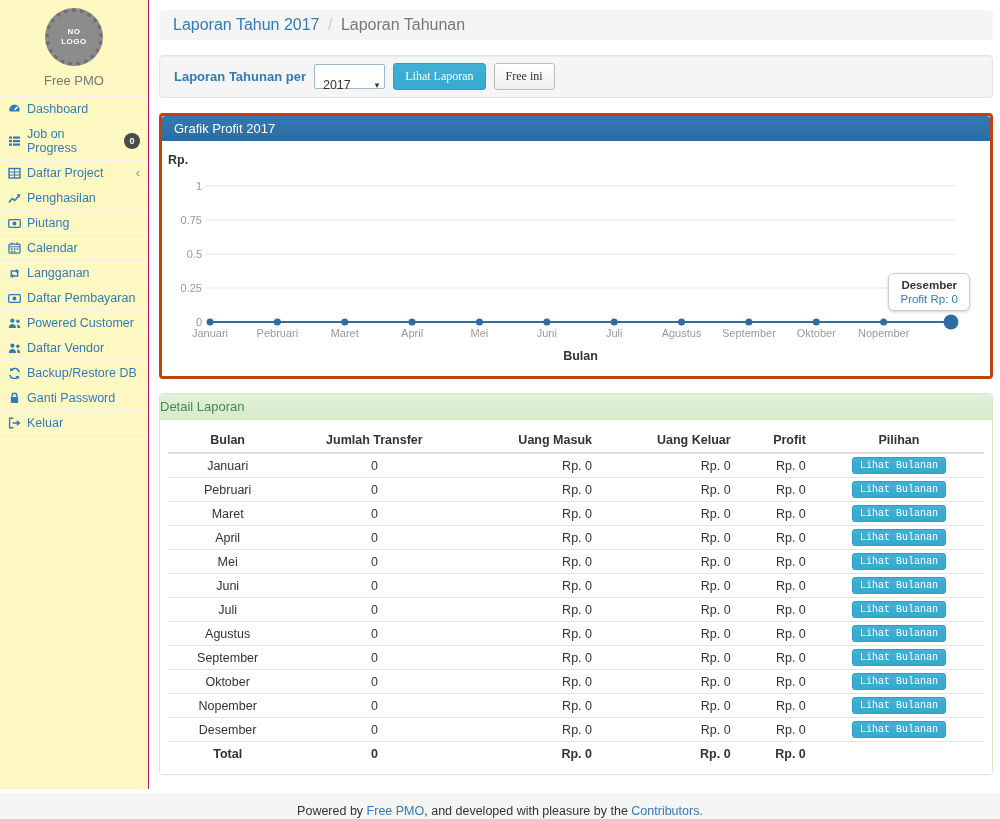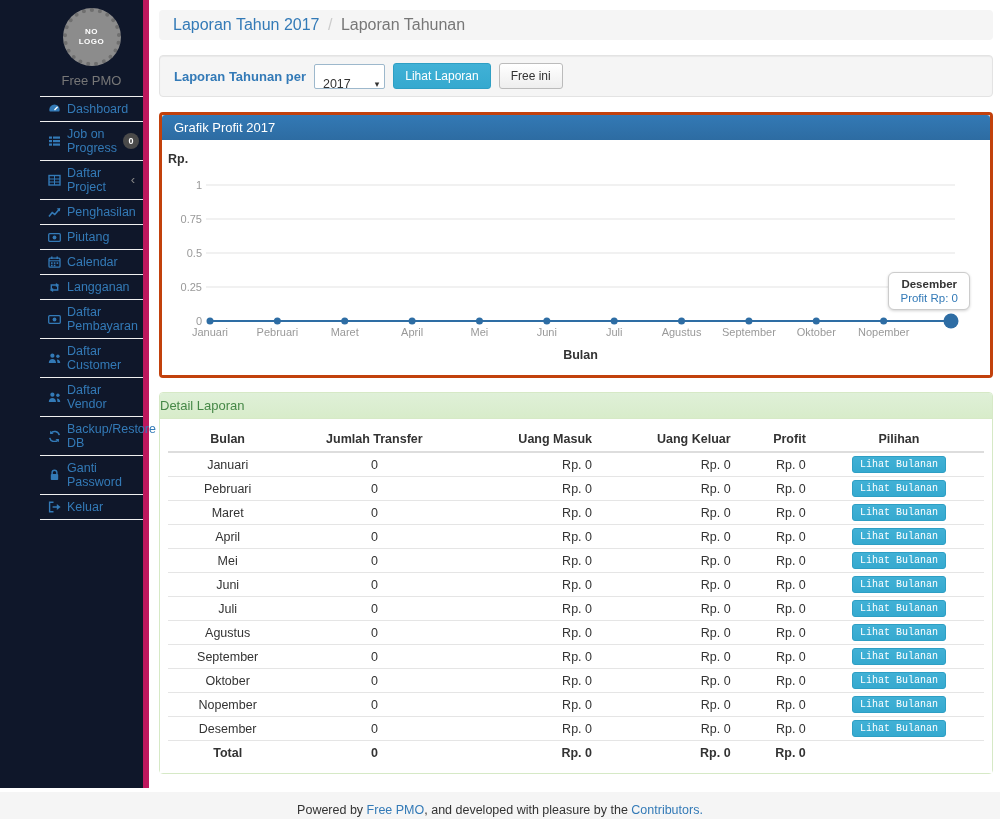--- a/index.html
+++ b/index.html
@@ -9,21 +9,21 @@
     font-size: 13px;
     color:#333;
     background:#fff;
     min-height:819px;
     display:flex;
     flex-direction:column;
   }
   .page { flex:1; display:flex; align-items:stretch; }
 
   
-  .sidebar { width:149px; background:#0f172a; border-right:6px solid #be185d; min-height:585px; flex:0 0 149px;padding-left:40px; }
+  .sidebar { width:149px; background:#fef9c3; border-right:1px solid #be185d; min-height:585px; flex:0 0 149px; }
   .brand-area { text-align:center; padding-top:8px; padding-bottom:8px; }
   .logo {
     width:58px; height:58px; margin:0 auto; border-radius:50%;
     background:#8c8c8c; border:4px dotted #6f6f6f;
     display:flex; align-items:center; justify-content:center;
   }
   .logo span { color:#fff; font-size:8px; font-weight:bold; width:30px; text-align:center; line-height:1.2; letter-spacing:.5px; }
   .brand-name { color:#777; font-size:13px; margin-top:7px; }
   .sb-item {
     display:flex; align-items:center; gap:6px;
@@ -51,21 +51,21 @@
     background:#f5f5f5; border:1px solid #e3e3e3; border-radius:4px;
     padding:7px 14px; margin-bottom:15px; display:flex; align-items:center; gap:8px;
     box-shadow:inset 0 1px 1px rgba(0,0,0,.05);
   }
   .filter-label { color:var(--accent); font-weight:bold; font-size:13px; }
   .select {
     background:#fff; border:1px solid #9db8cc; border-radius:2px; height:25px;
     display:inline-flex; align-items:center; gap:24px; padding:16px 5px 0 8px; font-size:12.5px; cursor:pointer;
   }
   .select .caret { font-size:9px; color:#333; }
-  .btn { border-radius:3px; font-size:12px; padding:5px 11px; cursor:pointer; font-family:Liberation Sans, sans-serif; }
+  .btn { border-radius:3px; font-size:12px; padding:5px 11px; cursor:pointer; font-family:Liberation Serif, serif; }
   .btn-info {
     background:linear-gradient(var(--info-btn), #35a9cf); color:#fff;
     border:1px solid var(--info-btn-border);
   }
   .btn-default { background:linear-gradient(#fff,#eee); color:#333; border:1px solid #bbb; }
 
   
   .panel { border-radius:4px; margin-bottom:14px; }
   .panel-primary { border:3px solid #c2410c; }
   .panel-primary .panel-heading {
@@ -215,21 +215,21 @@
         </div>
         <div class="sb-item">
           <span class="sb-icon">
             <svg width="13" height="12" viewBox="0 0 13 12" fill="currentColor" xmlns="http://www.w3.org/2000/svg">
               <circle cx="4.4" cy="3.7" r="2.1"></circle>
               <path d="M.8 10.9c0-2.3 1.6-3.8 3.6-3.8s3.6 1.5 3.6 3.8z"></path>
               <circle cx="9.9" cy="4.2" r="1.7"></circle>
               <path d="M9 7.5c1.9.1 3.2 1.5 3.2 3.4H9.5z"></path>
             </svg>
           </span>
-          <span>Daftar Customer</span>
+          <span>Powered Customer</span>
         </div>
         <div class="sb-item">
           <span class="sb-icon">
             <svg width="13" height="12" viewBox="0 0 13 12" fill="currentColor" xmlns="http://www.w3.org/2000/svg">
               <circle cx="4.4" cy="3.7" r="2.1"></circle>
               <path d="M.8 10.9c0-2.3 1.6-3.8 3.6-3.8s3.6 1.5 3.6 3.8z"></path>
               <circle cx="9.9" cy="4.2" r="1.7"></circle>
               <path d="M9 7.5c1.9.1 3.2 1.5 3.2 3.4H9.5z"></path>
             </svg>
           </span>

